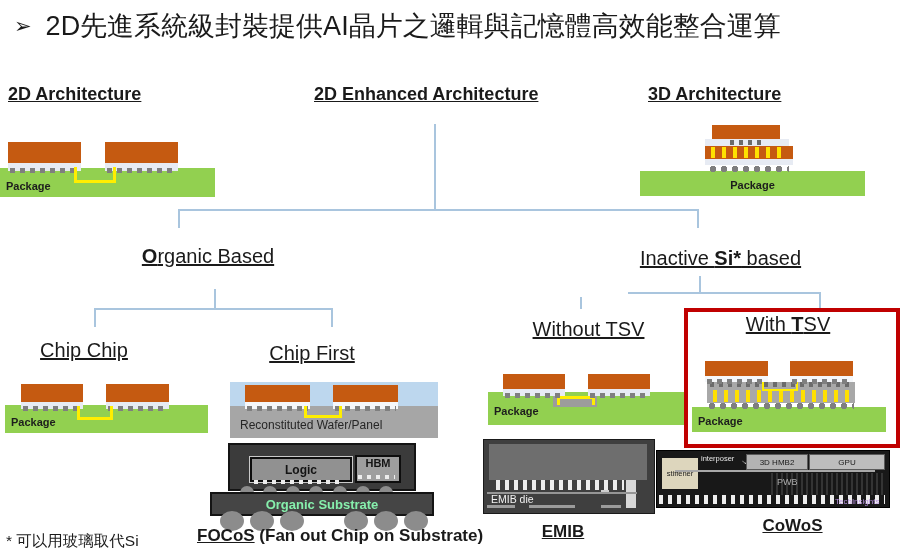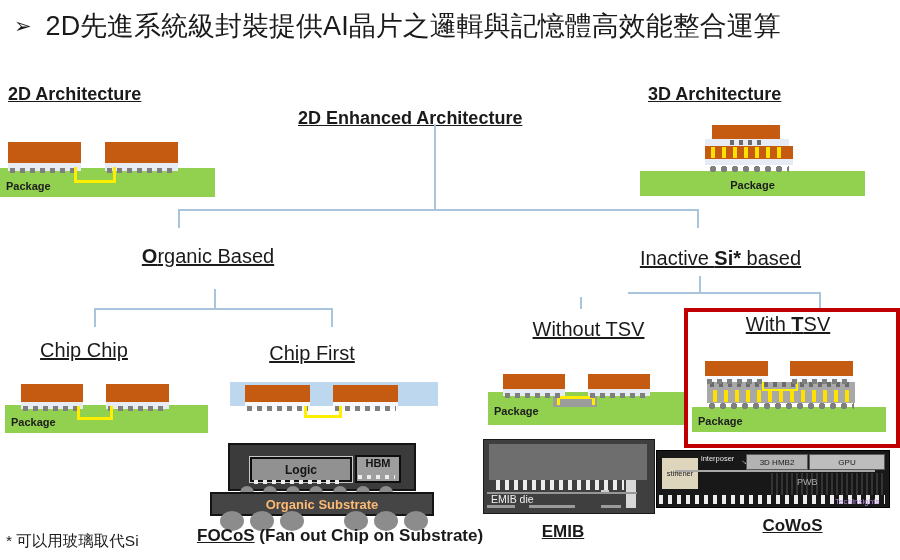--- a/index.html
+++ b/index.html
@@ -40,21 +40,21 @@
 </head>
 <body>
 
 <div class="slide">
 
   <div class="title">
     <span class="bullet">➢</span><span>2D先進系統級封裝提供AI晶片之邏輯與記憶體高效能整合運算</span>
   </div>
 
   <div class="hd" style="left:8px;top:84px;width:175px;">2D Architecture</div>
-  <div class="hd" style="left:298px;top:84px;width:255px;margin-top:24px;">2D Enhanced Architecture</div>
+  <div class="hd" style="left:314px;top:84px;width:255px;">2D Enhanced Architecture</div>
   <div class="hd" style="left:648px;top:84px;width:175px;">3D Architecture</div>
 
   <div class="tl" style="left:434px;top:124px;width:2px;height:85px;"></div>
   <div class="tl" style="left:178px;top:209px;width:521px;height:2px;"></div>
   <div class="tl" style="left:178px;top:209px;width:2px;height:19px;"></div>
   <div class="tl" style="left:697px;top:209px;width:2px;height:19px;"></div>
   <div class="tl" style="left:214px;top:289px;width:2px;height:20px;"></div>
   <div class="tl" style="left:94px;top:308px;width:239px;height:2px;"></div>
   <div class="tl" style="left:94px;top:308px;width:2px;height:19px;"></div>
   <div class="tl" style="left:331px;top:308px;width:2px;height:19px;"></div>
@@ -104,20 +104,23 @@
     <div class="die-top" style="height:18px;"></div>
     <div class="strip" style="height:7px;"></div>
   </div>
   <div class="die" style="left:106px;top:384px;width:63px;height:25px;">
     <div class="die-top" style="height:18px;"></div>
     <div class="strip" style="height:7px;"></div>
   </div>
   <div class="yu" style="left:77px;top:406px;width:30px;height:11px;"></div>
 
   <div class="abs" style="left:230px;top:382px;width:208px;height:24px;background:var(--mold-blue);"></div>
+  <div class="abs" style="left:230px;top:406px;width:208px;height:32px;background:var(--sub-gray);">
+    <span class="photo-text" style="left:10px;top:12px;font-size:12px;color:#262626;">Reconstituted Wafer/Panel</span>
+  </div>
   <div class="die" style="left:245px;top:385px;width:65px;height:24px;">
     <div class="die-top" style="height:17px;"></div>
     <div class="strip" style="height:7px;background:#f5f7fa;"></div>
   </div>
   <div class="die" style="left:333px;top:385px;width:65px;height:24px;">
     <div class="die-top" style="height:17px;"></div>
     <div class="strip" style="height:7px;background:#f5f7fa;"></div>
   </div>
   <div class="yu" style="left:304px;top:406px;width:32px;height:9px;"></div>
 
@@ -129,21 +132,21 @@
        display:flex;align-items:flex-start;justify-content:center;font-size:11px;font-weight:700;color:#141414;">HBM</div>
   <div class="whitedash" style="left:358px;top:475px;width:37px;height:4px;"></div>
   <div class="ball" style="left:240px;top:486px;width:14px;height:13px;"></div>
   <div class="ball" style="left:263px;top:486px;width:14px;height:13px;"></div>
   <div class="ball" style="left:286px;top:486px;width:14px;height:13px;"></div>
   <div class="ball" style="left:309px;top:486px;width:14px;height:13px;"></div>
   <div class="ball" style="left:333px;top:486px;width:14px;height:13px;"></div>
   <div class="ball" style="left:356px;top:486px;width:14px;height:13px;"></div>
   <div class="ball" style="left:379px;top:486px;width:14px;height:13px;"></div>
   <div class="abs" style="left:210px;top:492px;width:220px;height:20px;background:#454545;border:2px solid #141414;
-       display:flex;align-items:center;justify-content:center;font-size:13px;font-weight:700;color:#fdba74;">Organic Substrate</div>
+       display:flex;align-items:center;justify-content:center;font-size:13px;font-weight:700;color:#86efac;">Organic Substrate</div>
   <div class="ball" style="left:220px;top:511px;width:24px;height:20px;"></div>
   <div class="ball" style="left:250px;top:511px;width:24px;height:20px;"></div>
   <div class="ball" style="left:280px;top:511px;width:24px;height:20px;"></div>
   <div class="ball" style="left:344px;top:511px;width:24px;height:20px;"></div>
   <div class="ball" style="left:374px;top:511px;width:24px;height:20px;"></div>
   <div class="ball" style="left:404px;top:511px;width:24px;height:20px;"></div>
   <div class="caption" style="left:197px;top:526px;">
     <span class="u">FOCoS</span><span> (Fan out Chip on Substrate)</span>
   </div>
 
@@ -198,21 +201,21 @@
   </div>
 
   <div class="abs" style="left:656px;top:450px;width:232px;height:56px;background:#181818;border:1px solid #000;">
     <div class="abs" style="left:5px;top:7px;width:36px;height:31px;background:#ddd6bd;display:flex;align-items:center;justify-content:center;font-size:7.5px;color:#1c1c1c;">stiffener</div>
     <span class="photo-text" style="left:44px;top:3px;font-size:7.5px;color:#e8e8e8;">interposer</span>
     <span class="photo-text" style="left:84px;top:6px;font-size:8px;color:#e8e8e8;display:inline-block;transform:rotate(40deg);">→</span>
     <div class="abs" style="left:89px;top:3px;width:60px;height:14px;background:#b3b3b3;border:1px solid #5a5a5a;display:flex;align-items:center;justify-content:center;font-size:8px;color:#1a1a1a;">3D HMB2</div>
     <div class="abs" style="left:152px;top:3px;width:74px;height:14px;background:#bdbdbd;border:1px solid #5a5a5a;display:flex;align-items:center;justify-content:center;font-size:8px;color:#1a1a1a;">GPU</div>
     <div class="abs" style="left:18px;top:19px;width:200px;height:2px;background:#a8a8a8;"></div>
     <div class="abs" style="left:114px;top:22px;width:112px;height:22px;background:repeating-linear-gradient(90deg,#343434 0 2px,#161616 2px 5px);"></div>
-    <span class="photo-text" style="left:128px;top:26px;font-size:9px;color:#ababab;padding-left:12px;">PWB</span>
+    <span class="photo-text" style="left:120px;top:26px;font-size:9px;color:#ababab;">PWB</span>
     <div class="whitedash" style="left:2px;top:44px;width:226px;height:9px;"></div>
     <span class="photo-text" style="left:178px;top:46px;font-size:8px;color:#b690dd;">TechInsights</span>
   </div>
   <div class="caption" style="left:745px;top:516px;width:95px;text-align:center;">
     <span class="u">CoWoS</span>
   </div>
 
   <div class="abs" style="left:6px;top:531px;font-size:15.5px;">* 可以用玻璃取代Si</div>
 
 </div>

